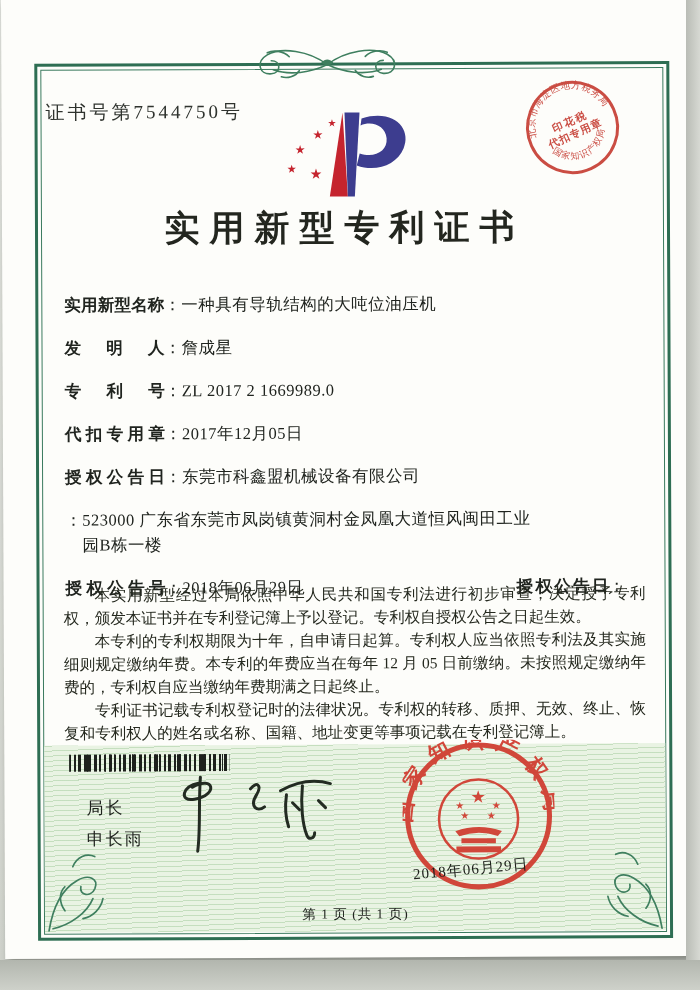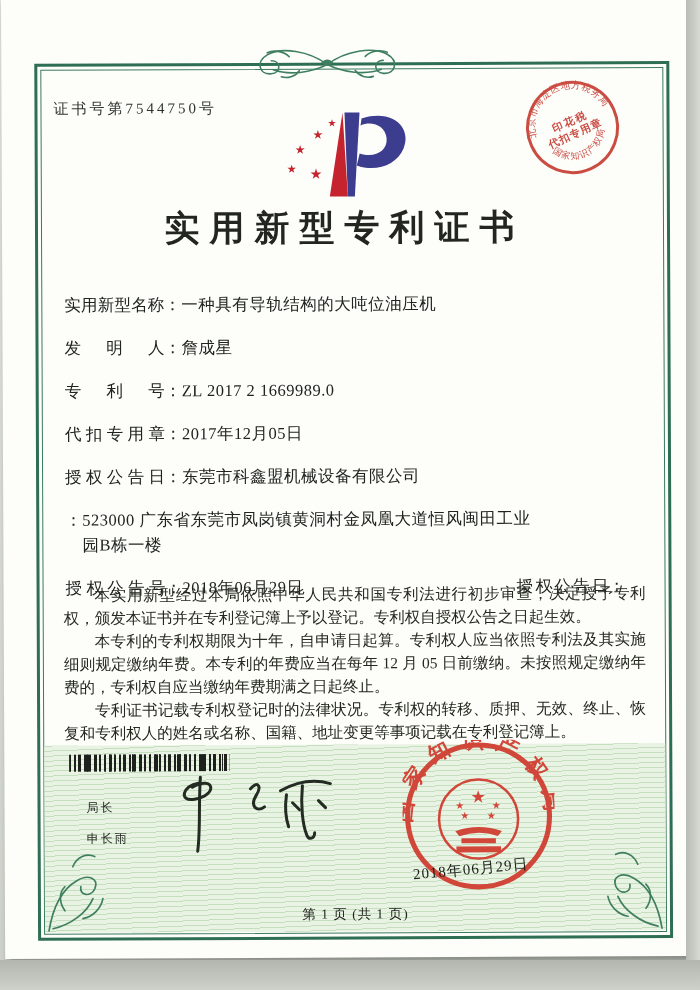--- a/index.html
+++ b/index.html
@@ -17,32 +17,32 @@
     transform:rotate(-.25deg); transform-origin:top left;
   }
   .frame {
     position:absolute; left:33px; top:64px; width:635px; height:877px;
     border:3px solid #2e6e53;
   }
   .frame .inner {
     position:absolute; left:3px; top:3px; right:3px; bottom:3px;
     border:1px solid #3a7a5e;
   }
-  .cert-no { position:absolute; left:52px; top:100px; font-size:15px; letter-spacing:3px; color:#2f332e; }
+  .cert-no { position:absolute; left:44px; top:100px; font-size:19px; letter-spacing:3px; color:#2f332e; }
   .logo { position:absolute; left:282px; top:110px; width:140px; height:96px; }
   .doc-title {
     position:absolute; left:0; top:206px; width:100%;
     text-align:center; font-size:35px; font-weight:700; letter-spacing:10px; color:#23261f;
   }
   .tax-stamp { position:absolute; left:521px; top:80px; width:100px; height:100px; opacity:.9; }
   .top-ornament { position:absolute; left:228px; top:46px; width:196px; height:40px; }
 
   .fields { position:absolute; left:62px; top:293px; width:560px; font-size:16.5px; }
   .frow { display:flex; line-height:25px; margin-bottom:18px; }
-  .flabel { display:inline-block; width:100px; text-align:justify; text-align-last:justify; white-space:nowrap; }
+  .flabel { display:inline-block; width:100px; text-align:justify; text-align-last:justify; white-space:nowrap;font-weight:bold; }
   .fcolon { width:17px; }
   .fvalue { flex:1; letter-spacing:.5px; }
   .addr .fvalue { max-width:452px; }
   .grant-row { display:flex; justify-content:space-between; line-height:25px; }
   .grant-left, .grant-right { display:flex; }
   .grant-right .flabel { width:92px; }
 
   .paras { position:absolute; left:60px; top:584px; width:582px; font-size:15.5px; line-height:23px; text-align:justify; color:#24281ف; color:#24281e; }
   .paras p { text-indent:2em; }
 
@@ -52,21 +52,21 @@
       repeating-linear-gradient(178deg, rgba(167,205,160,.55) 0 1px, rgba(0,0,0,0) 1px 5px),
       #e9f3e3;
   }
   .barcode {
     position:absolute; left:25px; top:9px; width:160px; height:17px;
     background:
       repeating-linear-gradient(90deg,#1d201c 0 2px,transparent 2px 5px),
       repeating-linear-gradient(90deg,#1d201c 0 1px,transparent 1px 9px),
       repeating-linear-gradient(90deg,transparent 0 17px,#1d201c 17px 20px,transparent 20px 23px);
   }
-  .director { position:absolute; left:42px; top:47px; font-size:12px; line-height:31px; letter-spacing:2px; }
+  .director { position:absolute; left:42px; top:47px; font-size:17px; line-height:31px; letter-spacing:2px; }
   .signature { position:absolute; left:118px; top:22px; width:200px; height:100px; }
   .office-seal { position:absolute; left:358px; top:-4px; width:152px; height:152px; opacity:.93; }
   .seal-date { position:absolute; left:368px; top:116px; font-size:15px; letter-spacing:1px; color:#1c1f1a; transform:rotate(-5deg); }
   .page-num { position:absolute; left:0; bottom:8px; width:100%; text-align:center; font-size:13.5px; letter-spacing:1px; }
   .corner-fl { position:absolute; width:84px; height:92px; bottom:0; }
   .corner-fl.left { left:-2px; }
   .corner-fl.right { right:-2px; transform:scaleX(-1); }
 
   .edge-right { position:absolute; right:0; top:0; width:14px; height:100%;
     background:linear-gradient(90deg,#b9bcb5,#d7d9d3); }

